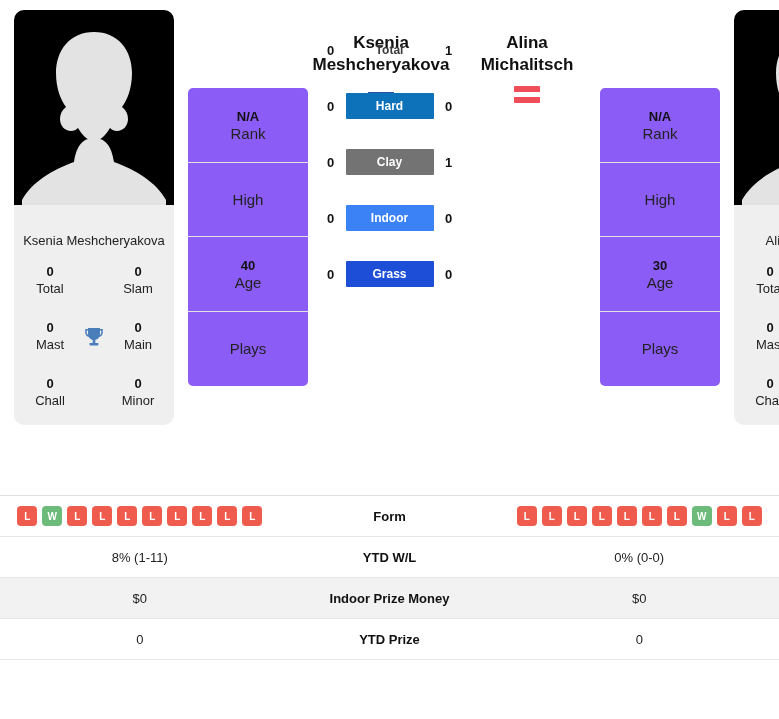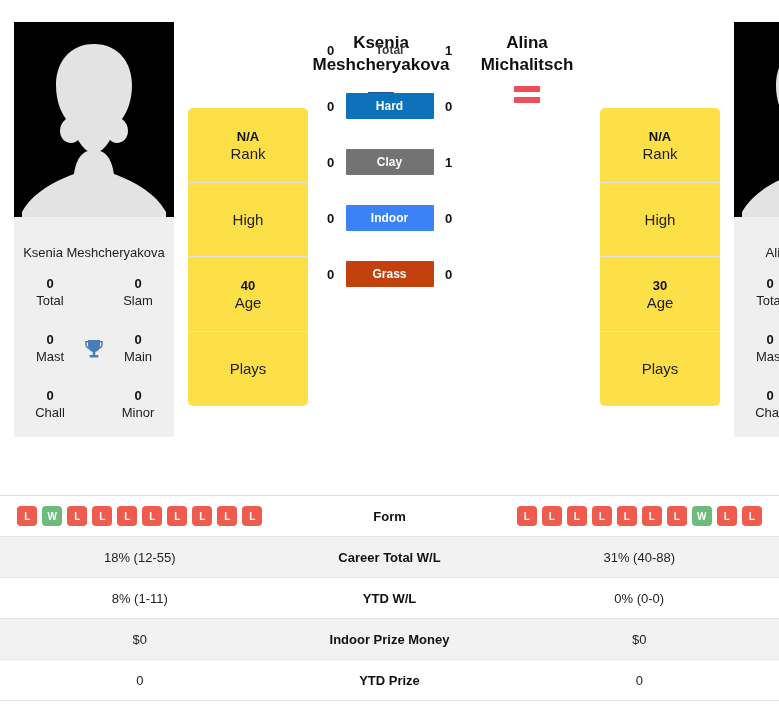--- a/index.html
+++ b/index.html
@@ -18,24 +18,23 @@
     height: 495px;
     display: flex;
     align-items: flex-start;
     padding: 10px 14px 0 14px;
   }
 
   
   .player-card {
     width: 160px;
     background: #efefef;
-    border-radius: 0;
+    border-radius: 10px;
     overflow: hidden;
     flex: 0 0 160px;
-    margin-top: 12px;
   }
   .avatar {
     width: 160px;
     height: 205px;
     background: #000000;
     position: relative;
     overflow: hidden;
   }
   .avatar .silhouette {
     position: absolute;
@@ -87,23 +86,23 @@
     display: flex;
     align-items: center;
     justify-content: center;
   }
   .spacer30 { width: 30px; }
 
   
   .rank-card {
     width: 120px;
     flex: 0 0 120px;
-    background: #fde047;
+    background: #8b5cf6;
     border-radius: 5px;
-    margin-top: 98px;
+    margin-top: 78px;
     overflow: hidden;
   }
   .rank-cell {
     height: 74.5px;
     display: flex;
     flex-direction: column;
     align-items: center;
     justify-content: center;
     border-bottom: 1px solid #e2e2e2;
   }
@@ -365,21 +364,21 @@
         <div class="surf-pill" style="background:#737373">Clay</div>
         <div class="h2h-score">1</div>
       </div>
       <div class="h2h-row">
         <div class="h2h-score">0</div>
         <div class="surf-pill" style="background:#3b82f6">Indoor</div>
         <div class="h2h-score">0</div>
       </div>
       <div class="h2h-row">
         <div class="h2h-score">0</div>
-        <div class="surf-pill" style="background:#c2410c">Grass</div>
+        <div class="surf-pill" style="background:#1d4ed8">Grass</div>
         <div class="h2h-score">0</div>
       </div>
     </div>
   </div>
 
   <div class="rank-card" style="margin-right:14px;">
     <div class="rank-cell">
       <div class="v">N/A</div>
       <div class="k">Rank</div>
     </div>
@@ -461,25 +460,20 @@
           <div class="badge l">L</div>
           <div class="badge l">L</div>
           <div class="badge l">L</div>
           <div class="badge w">W</div>
           <div class="badge l">L</div>
           <div class="badge l">L</div>
         </div>
     </div>
   </div>
 
-  <div class="srow shaded">
-    <div class="scell-l">18% (12-55)</div>
-    <div class="scell-m">Career Total W/L</div>
-    <div class="scell-r">31% (40-88)</div>
-  </div>
 
   <div class="srow plain">
     <div class="scell-l">8% (1-11)</div>
     <div class="scell-m">YTD W/L</div>
     <div class="scell-r">0% (0-0)</div>
   </div>
 
   <div class="srow shaded">
     <div class="scell-l">$0</div>
     <div class="scell-m">Indoor Prize Money</div>

